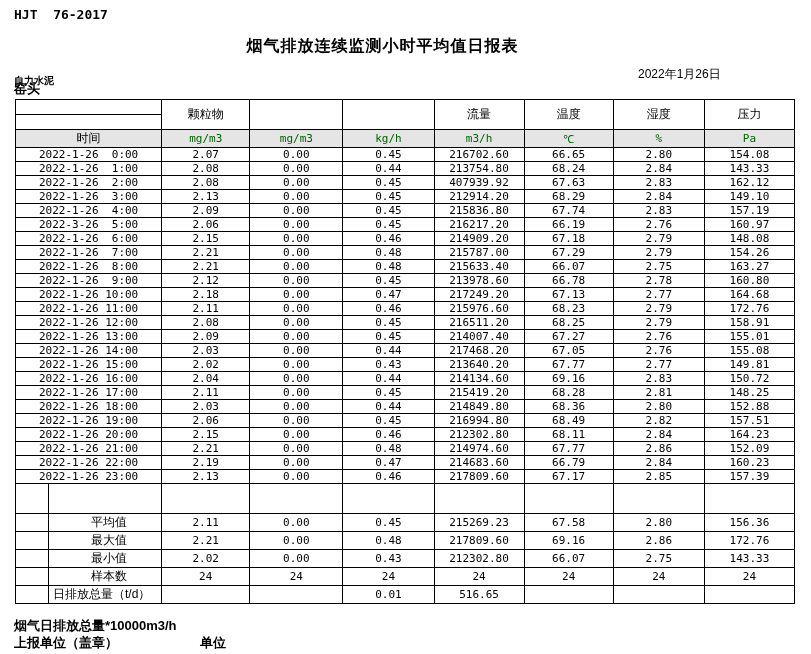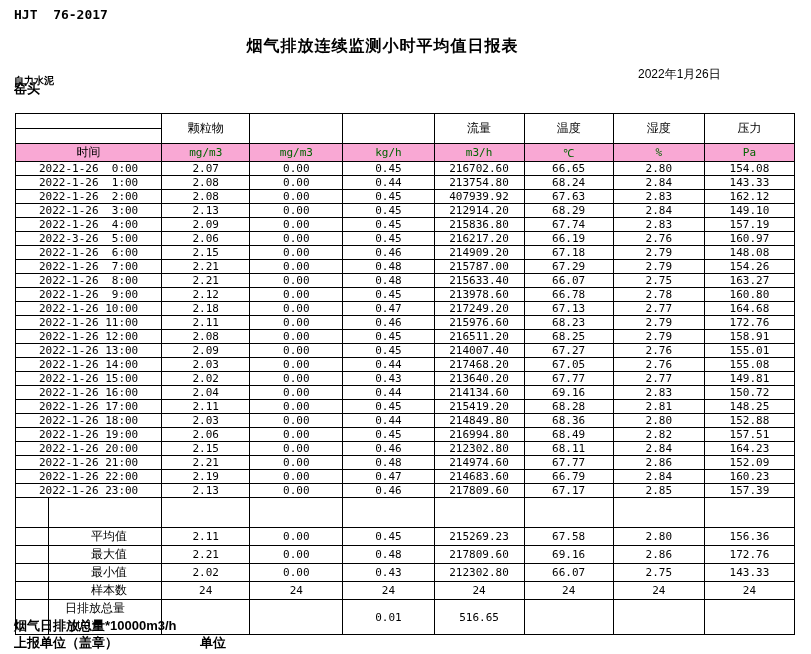--- a/index.html
+++ b/index.html
@@ -7,35 +7,35 @@
   body { position:relative; font-family:"Liberation Sans", sans-serif; color:#000; }
 
   .std-code { position:absolute; left:14px; top:7px; font-size:13px; font-weight:bold;
               font-family:"DejaVu Sans Mono", monospace; white-space:pre;text-align:right; }
   .title    { position:absolute; left:0; top:28px; width:765px; text-align:center;
               font-size:16px; font-weight:bold; letter-spacing:1px;margin-top:8px; }
   .company  { position:absolute; left:14px; top:74px; font-size:10px; font-weight:bold; }
   .station  { position:absolute; left:14px; top:80px; font-size:13px; font-weight:bold; }
   .date     { position:absolute; left:638px; top:66px; font-size:12px; }
 
-  table.report { position:absolute; left:15px; top:113px; border-collapse:collapse;
+  table.report { position:absolute; left:15px; top:99px; border-collapse:collapse;
                  table-layout:fixed; width:780px; }
   table.report td { border:1px solid #000; overflow:hidden; text-align:center;
                     vertical-align:middle; font-size:12px; padding:0; }
   td.h1 { height:15px; }
   td.grp { font-size:12px; }
-  tr.unitrow td { height:18px; background:#f9a8d4; }
+  tr.unitrow td { height:18px; background:#e5e5e5; }
   tr.unitrow td.unit { color:#006400; font-family:"DejaVu Sans Mono", monospace; font-size:11px; }
   tr.unitrow td.timehdr { color:#000; font-size:12px; }
   tr.datarow td { height:14px; font-family:"DejaVu Sans Mono", monospace; font-size:11px;
                   white-space:pre; }
   tr.spacer td { height:30px; }
   tr.sumrow td { height:15px; font-family:"DejaVu Sans Mono", monospace; font-size:11px; }
   tr.sumrow td.lbl { font-family:"Liberation Sans", sans-serif; font-size:12px;padding-left:8px; }
-  tr.sumrow td.lbl.left { text-align:left; padding-left:16px; }
+  tr.sumrow td.lbl.left { text-align:left; padding-left:4px; }
 
   .foot-note  { position:absolute; left:14px; top:617px; font-size:13px; font-weight:bold; }
   .foot-line2 { position:absolute; left:14px; top:634px; font-size:13px; font-weight:bold; }
   .foot-unit  { position:absolute; left:200px; top:634px; font-size:13px; font-weight:bold; }
 </style>
 </head>
 <body>
 
 <div class="std-code">HJT  76-2017</div>
 <div class="title">烟气排放连续监测小时平均值日报表</div>

